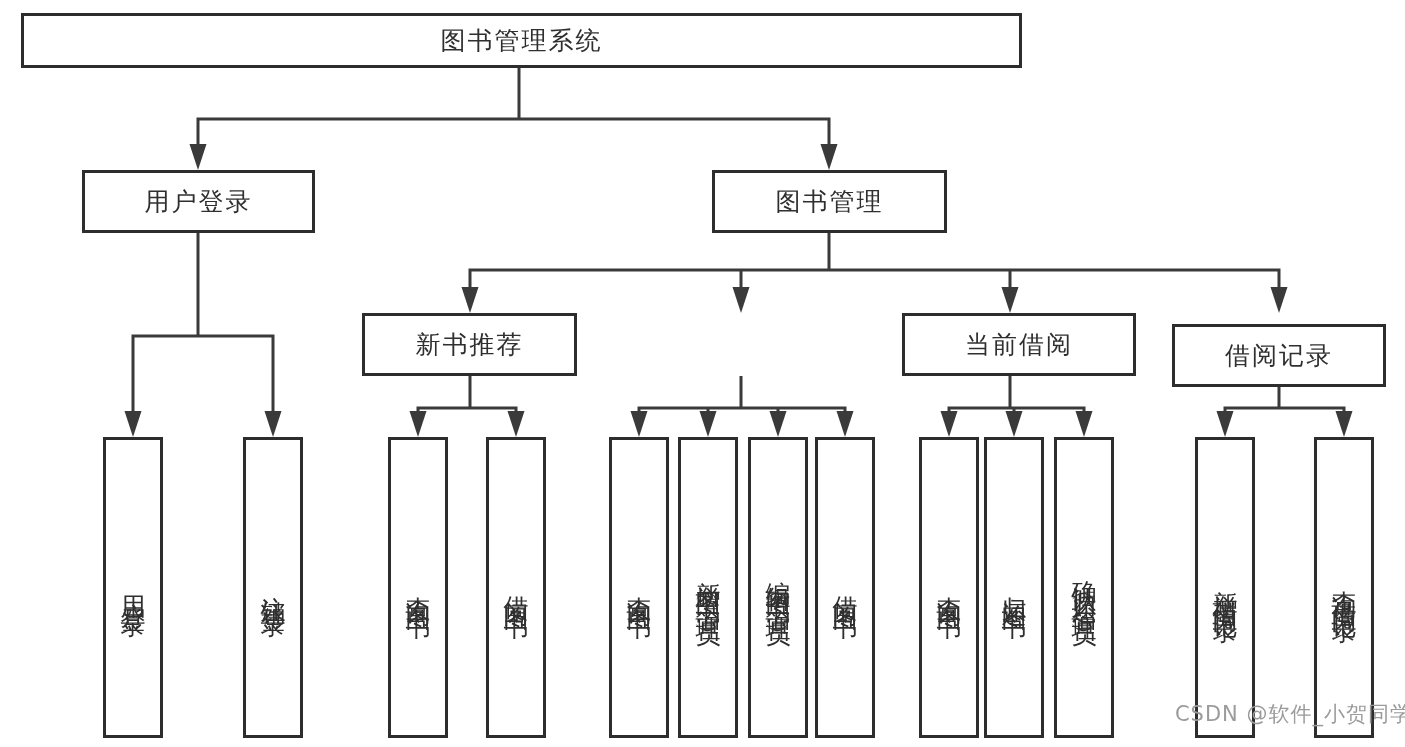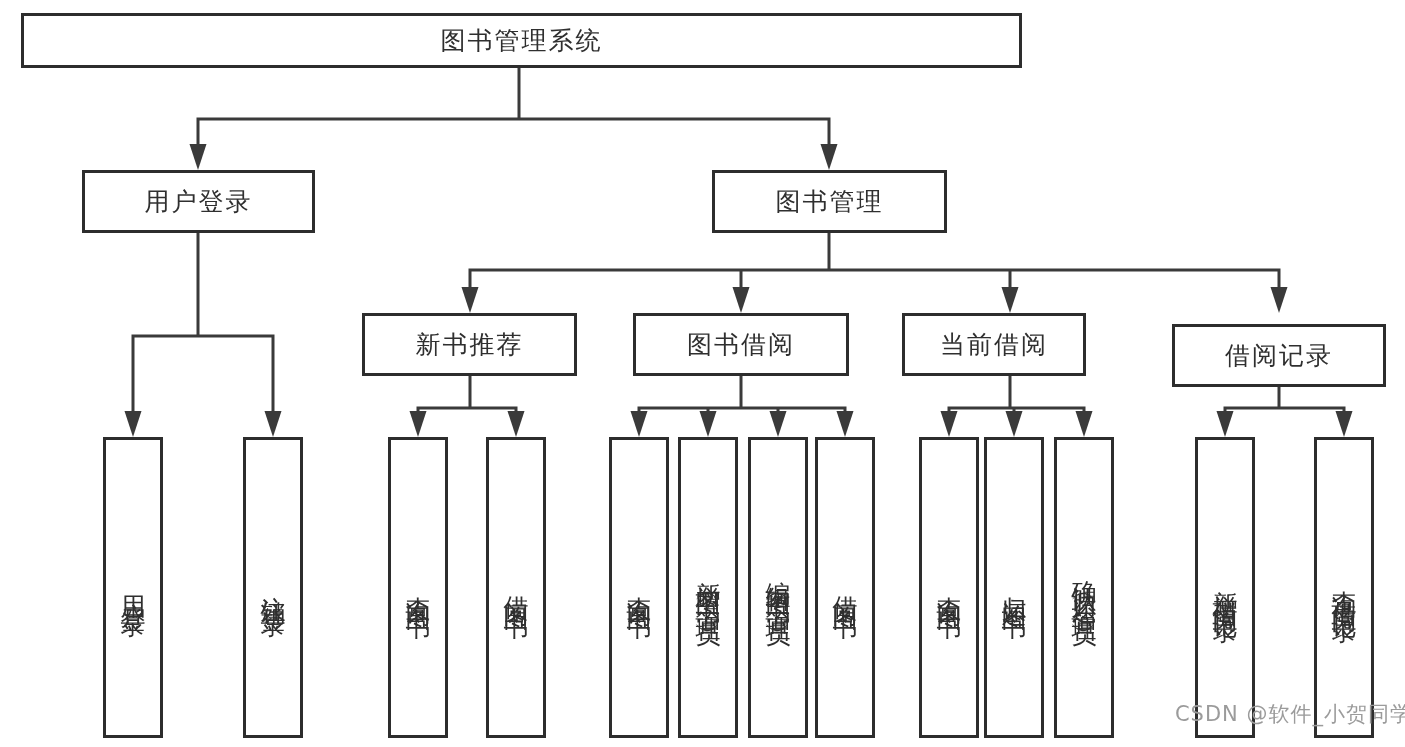--- a/index.html
+++ b/index.html
@@ -75,24 +75,21 @@
   <div class="box" style="left:82px;top:170px;width:233px;height:63px">
     <span class="hlabel">用户登录</span>
   </div>
   <div class="box" style="left:362px;top:313px;width:215px;height:63px">
     <span class="hlabel">新书推荐</span>
   </div>
 
   <div class="box" style="left:712px;top:170px;width:235px;height:63px">
     <span class="hlabel">图书管理</span>
   </div>
-  <div class="box" style="left:633px;top:313px;width:216px;height:63px">
-    <span class="hlabel">图书借阅</span>
-  </div>
-  <div class="box" style="left:902px;top:313px;width:184px;height:63px">
+  <div class="box" style="left:902px;top:313px;width:234px;height:63px">
     <span class="hlabel">当前借阅</span>
   </div>
   <div class="box" style="left:1172px;top:324px;width:214px;height:63px">
     <span class="hlabel">借阅记录</span>
   </div>
 
   <div class="box" style="left:103px;top:437px;width:60px;height:301px">
     <span class="vlabel">用户登录</span>
   </div>
   <div class="box" style="left:243px;top:437px;width:60px;height:301px">

